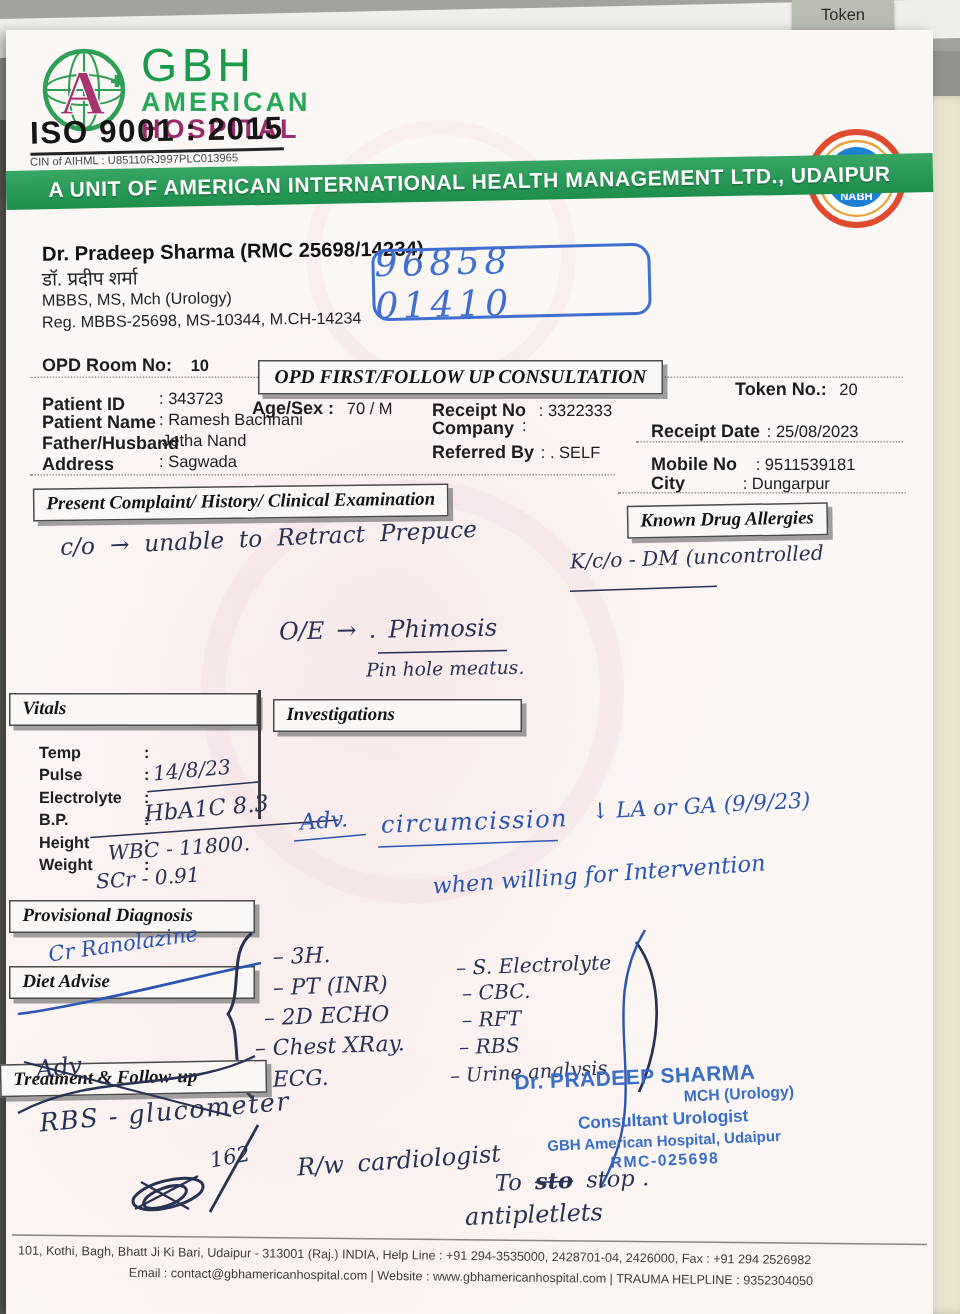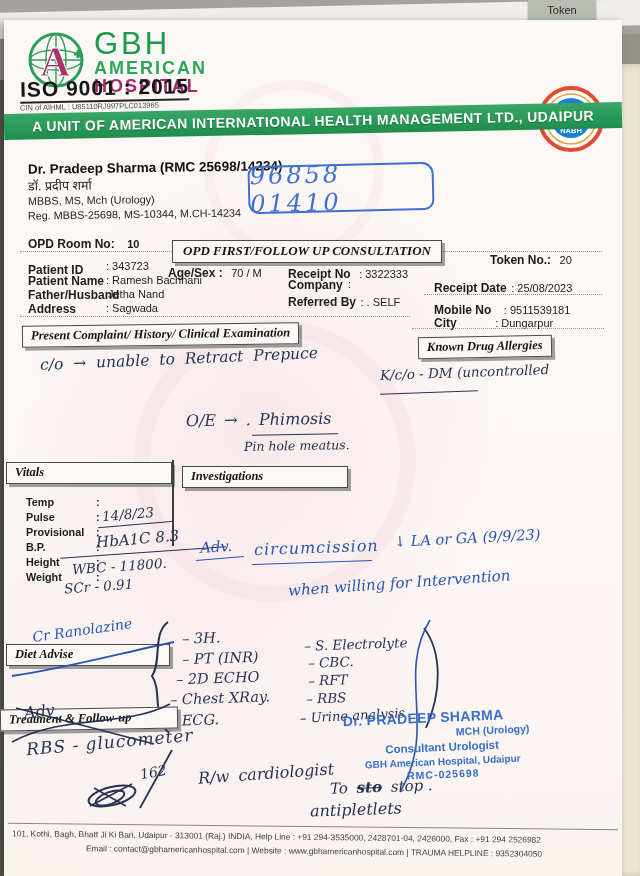--- a/index.html
+++ b/index.html
@@ -163,21 +163,21 @@
   <div class="abs" style="left:168px;top:440px;width:1.5px;height:86px;background:#3c3c3c"></div>
   <div class="abs vrow" style="left:22px;top:476px">
       <span class="vl">Temp</span>
       <span>:</span>
     </div>
   <div class="abs vrow" style="left:22px;top:491px">
       <span class="vl">Pulse</span>
       <span>:</span>
     </div>
   <div class="abs vrow" style="left:22px;top:506px">
-      <span class="vl">Provisional</span>
+      <span class="vl">Electrolyte</span>
       <span>:</span>
     </div>
   <div class="abs vrow" style="left:22px;top:521px">
       <span class="vl">B.P.</span>
       <span>:</span>
     </div>
   <div class="abs vrow" style="left:22px;top:536px">
       <span class="vl">Height</span>
       <span>:</span>
     </div>
@@ -194,20 +194,21 @@
   <div class="abs hwk" style="left:60px;top:558px;font-size:13.5px;transform:rotate(-4deg)">SCr - 0.91</div>
 
   <div class="abs hdrbox" style="left:178px;top:446px;width:148px">Investigations</div>
   <div class="abs hwb" style="left:196px;top:518px;font-size:15px;transform:rotate(-4deg)">Adv.</div>
   <div class="abs inklineb" style="left:192px;top:538px;width:48px;transform:rotate(-5deg)"></div>
   <div class="abs hwb" style="left:250px;top:518px;font-size:16px;letter-spacing:1px;transform:rotate(-2deg)">circumcission</div>
   <div class="abs inklineb" style="left:248px;top:542px;width:120px;transform:rotate(-2deg)"></div>
   <div class="abs hwb" style="left:390px;top:510px;font-size:14.5px;transform:rotate(-3deg)">↓ LA or GA (9/9/23)</div>
   <div class="abs hwb" style="left:284px;top:554px;font-size:15px;transform:rotate(-4deg)">when willing for Intervention</div>
 
+  <div class="abs hdrbox" style="left:2px;top:580px;width:146px">Provisional Diagnosis</div>
   <div class="abs hwb" style="left:28px;top:602px;font-size:14px;transform:rotate(-8deg)">Cr Ranolazine</div>
   <svg class="abs scribble" style="left:86px;top:622px" width="70" height="28">
     <path d="M4,18 q8,-14 16,-2 q6,10 14,-4 q6,-10 12,2 q6,10 16,-6 M2,14 L66,6" stroke="#2a55b0" stroke-width="1.6" fill="none"></path>
   </svg>
 
   <div class="abs hdrbox" style="left:2px;top:624px;width:146px">Diet Advise</div>
   <svg class="abs scribble" style="left:4px;top:616px" width="170" height="44">
     <path d="M4,40 C50,34 118,16 166,6" stroke="#2a55b0" stroke-width="1.8" fill="none"></path>
   </svg>
 

